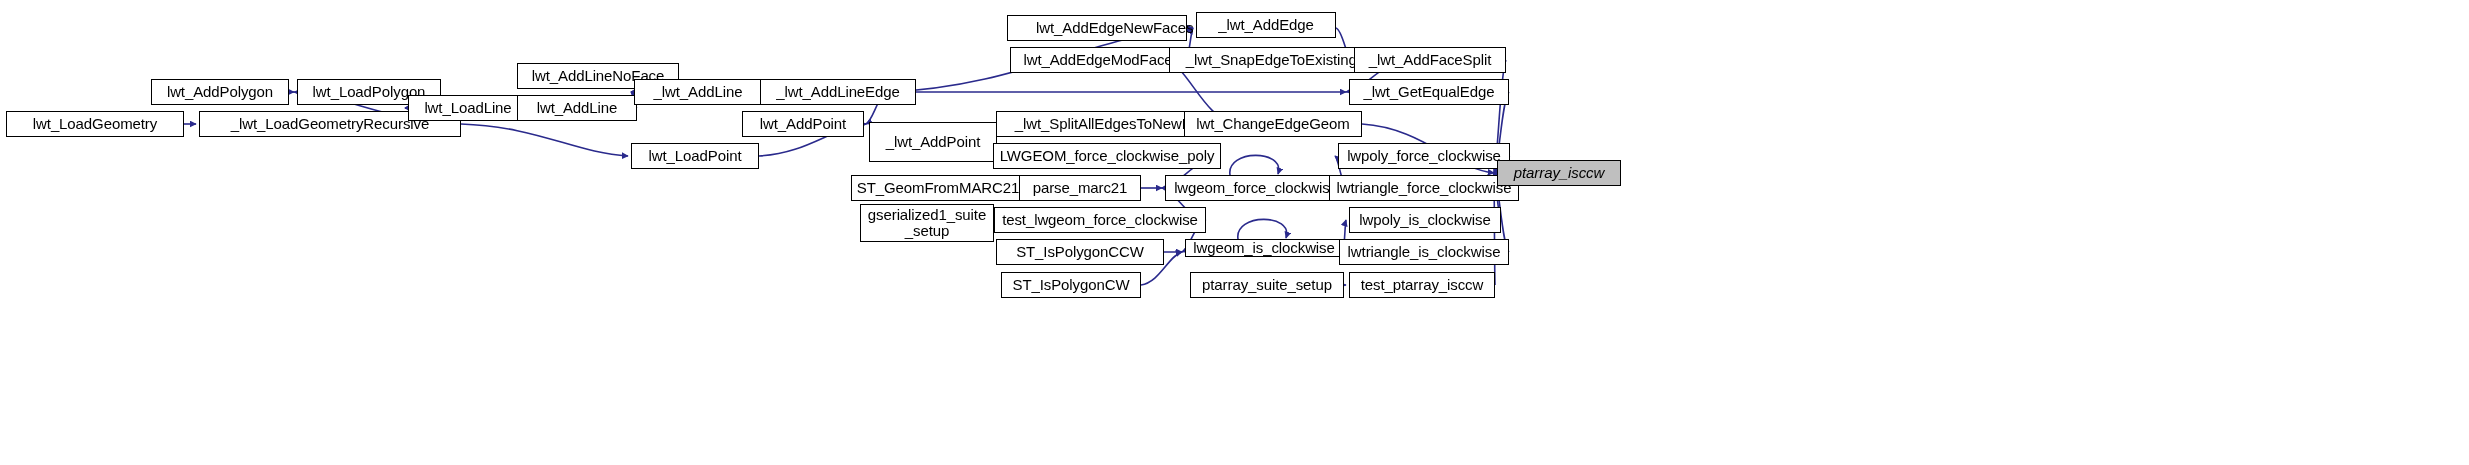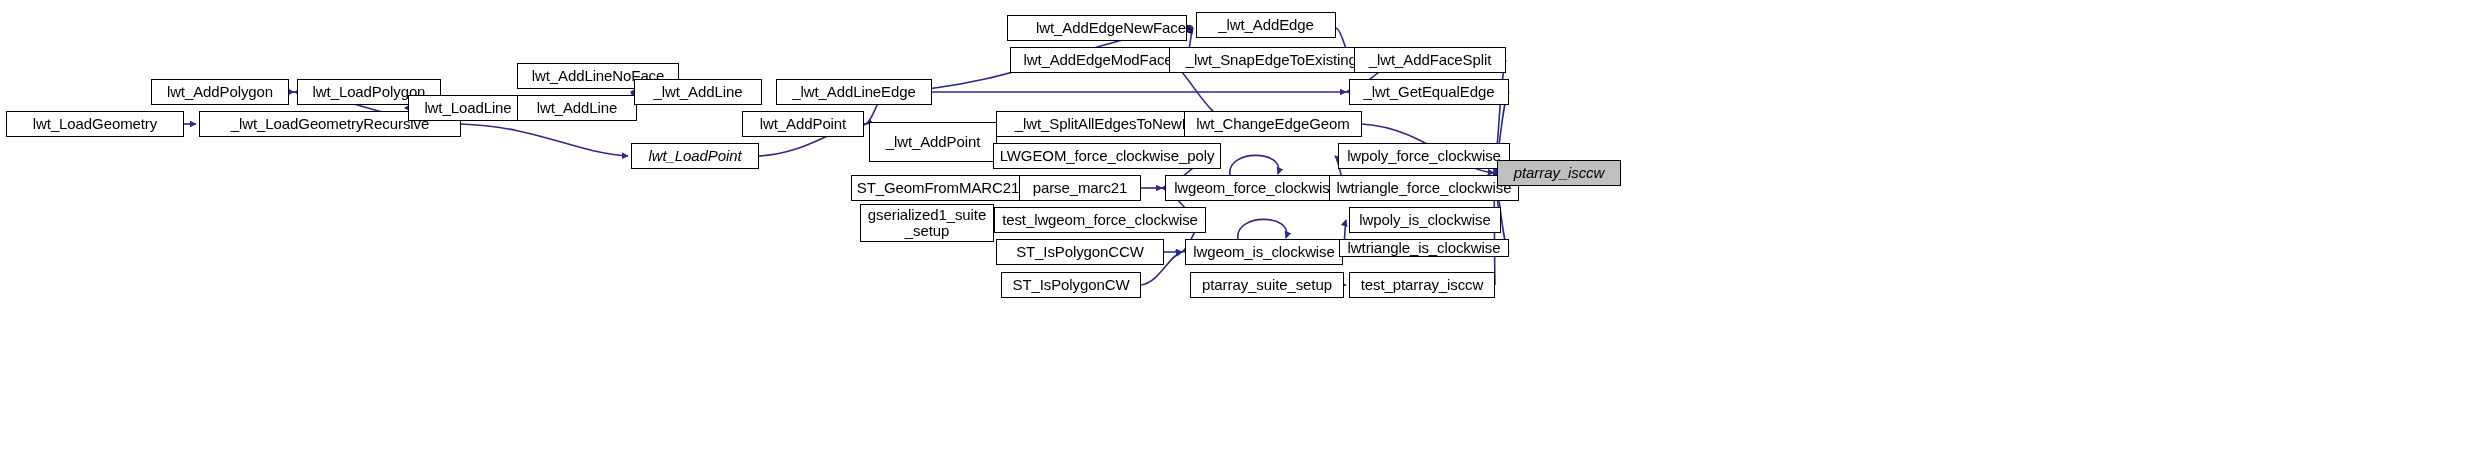--- a/index.html
+++ b/index.html
@@ -108,43 +108,43 @@
     </svg>
   <div id="node-layer">
       <div class="node" style="left: 6px; top: 111px; width: 178px; height: 26px;"><span class="lbl">lwt_LoadGeometry</span></div>
       <div class="node" style="left: 199px; top: 111px; width: 262px; height: 26px;"><span class="lbl">_lwt_LoadGeometryRecursive</span></div>
       <div class="node" style="left: 151px; top: 79px; width: 138px; height: 26px;"><span class="lbl">lwt_AddPolygon</span></div>
       <div class="node" style="left: 297px; top: 79px; width: 144px; height: 26px;"><span class="lbl">lwt_LoadPolygon</span></div>
       <div class="node" style="left: 408px; top: 95px; width: 120px; height: 26px;"><span class="lbl">lwt_LoadLine</span></div>
       <div class="node" style="left: 517px; top: 95px; width: 120px; height: 26px;"><span class="lbl">lwt_AddLine</span></div>
       <div class="node" style="left: 505px; top: 63px; width: 162px; height: 26px; margin-left: 12px;"><span class="lbl">lwt_AddLineNoFace</span></div>
       <div class="node" style="left: 634px; top: 79px; width: 128px; height: 26px;"><span class="lbl">_lwt_AddLine</span></div>
-      <div class="node" style="left: 776px; top: 79px; width: 156px; height: 26px;"><span class="lbl">_lwt_AddLineEdge</span></div>
+      <div class="node" style="left: 760px; top: 79px; width: 156px; height: 26px;"><span class="lbl">_lwt_AddLineEdge</span></div>
       <div class="node" style="left: 742px; top: 111px; width: 122px; height: 26px;"><span class="lbl">lwt_AddPoint</span></div>
       <div class="node" style="left: 869px; top: 122px; width: 128px; height: 40px;"><span class="lbl">_lwt_AddPoint</span></div>
-      <div class="node" style="left: 631px; top: 143px; width: 128px; height: 26px; font-style: italic;"><span class="lbl">lwt_LoadPoint</span></div>
+      <div class="node" style="left: 631px; top: 143px; width: 128px; height: 26px;"><span class="lbl">lwt_LoadPoint</span></div>
       <div class="node" style="left: 996px; top: 111px; width: 240px; height: 26px;"><span class="lbl">_lwt_SplitAllEdgesToNewNode</span></div>
       <div class="node" style="left: 1184px; top: 111px; width: 178px; height: 26px;"><span class="lbl">lwt_ChangeEdgeGeom</span></div>
       <div class="node" style="left: 1007px; top: 15px; width: 180px; height: 26px; padding-left: 28px;"><span class="lbl">lwt_AddEdgeNewFaces</span></div>
       <div class="node" style="left: 1010px; top: 47px; width: 176px; height: 26px;"><span class="lbl">lwt_AddEdgeModFace</span></div>
       <div class="node" style="left: 1196px; top: 12px; width: 140px; height: 26px;"><span class="lbl">_lwt_AddEdge</span></div>
       <div class="node" style="left: 1169px; top: 47px; width: 240px; height: 26px;"><span class="lbl">_lwt_SnapEdgeToExistingNode</span></div>
       <div class="node" style="left: 1354px; top: 47px; width: 152px; height: 26px;"><span class="lbl">_lwt_AddFaceSplit</span></div>
       <div class="node" style="left: 1349px; top: 79px; width: 160px; height: 26px;"><span class="lbl">_lwt_GetEqualEdge</span></div>
       <div class="node" style="left: 993px; top: 143px; width: 228px; height: 26px;"><span class="lbl">LWGEOM_force_clockwise_poly</span></div>
       <div class="node" style="left: 851px; top: 175px; width: 174px; height: 26px;"><span class="lbl">ST_GeomFromMARC21</span></div>
       <div class="node" style="left: 1019px; top: 175px; width: 122px; height: 26px;"><span class="lbl">parse_marc21</span></div>
       <div class="node" style="left: 1165px; top: 175px; width: 182px; height: 26px;"><span class="lbl">lwgeom_force_clockwise</span></div>
       <div class="node" style="left: 1338px; top: 143px; width: 172px; height: 26px; justify-content: flex-end;"><span class="lbl">lwpoly_force_clockwise</span></div>
       <div class="node" style="left: 1329px; top: 175px; width: 190px; height: 26px;"><span class="lbl">lwtriangle_force_clockwise</span></div>
       <div class="node" style="left: 860px; top: 204px; width: 134px; height: 38px;"><span class="lbl">gserialized1_suite
 _setup</span></div>
       <div class="node" style="left: 994px; top: 207px; width: 212px; height: 26px; text-align: center;"><span class="lbl">test_lwgeom_force_clockwise</span></div>
       <div class="node" style="left: 1349px; top: 207px; width: 152px; height: 26px;"><span class="lbl">lwpoly_is_clockwise</span></div>
       <div class="node" style="left: 996px; top: 239px; width: 168px; height: 26px;"><span class="lbl">ST_IsPolygonCCW</span></div>
-      <div class="node" style="left: 1185px; top: 239px; width: 158px; height: 26px;"><span class="lbl">lwgeom_is_clockwise</span></div>
-      <div class="node" style="left: 1339px; top: 239px; width: 170px; height: 18px;"><span class="lbl">lwtriangle_is_clockwise</span></div>
+      <div class="node" style="left: 1185px; top: 239px; width: 158px; height: 18px;"><span class="lbl">lwgeom_is_clockwise</span></div>
+      <div class="node" style="left: 1339px; top: 239px; width: 170px; height: 26px;"><span class="lbl">lwtriangle_is_clockwise</span></div>
       <div class="node" style="left: 1001px; top: 272px; width: 140px; height: 26px;"><span class="lbl">ST_IsPolygonCW</span></div>
       <div class="node" style="left: 1190px; top: 272px; width: 154px; height: 26px;"><span class="lbl">ptarray_suite_setup</span></div>
       <div class="node" style="left: 1349px; top: 272px; width: 146px; height: 26px;"><span class="lbl">test_ptarray_isccw</span></div>
       <div class="node current" style="left: 1497px; top: 160px; width: 124px; height: 26px;"><span class="lbl">ptarray_isccw</span></div>
     </div>
 </div>
 
 </body></html>

